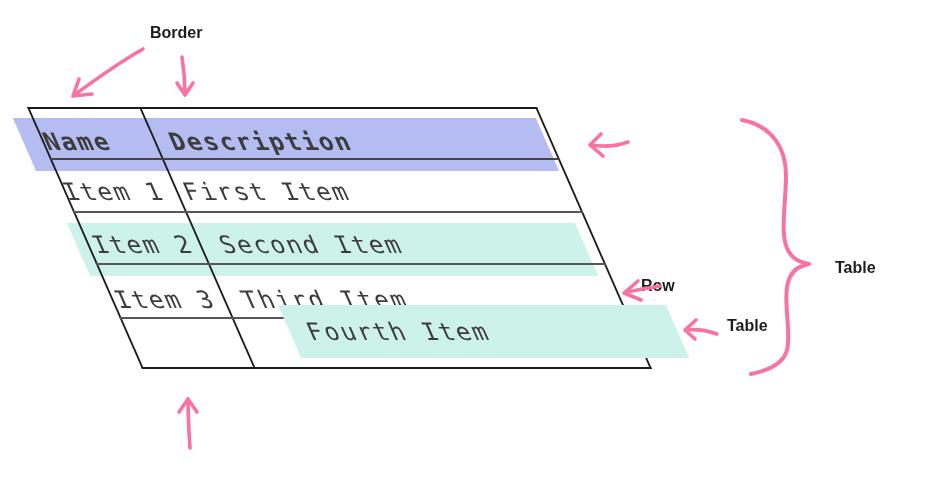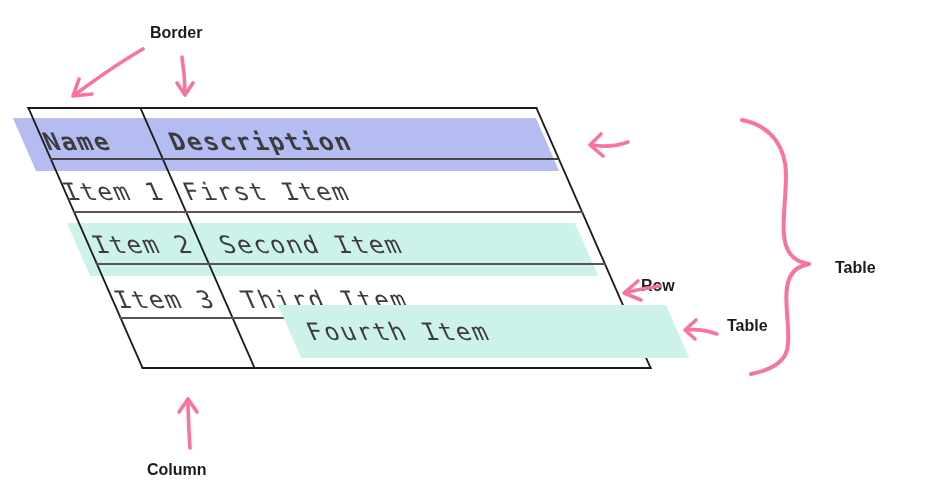--- a/index.html
+++ b/index.html
@@ -99,21 +99,20 @@
 
     <div class="fourth-cell">
       <div class="tcell fourth-cell-text">Fourth Item</div>
     </div>
   </div>
 
   <div class="lbl lbl-border">Border</div>
   <div class="lbl lbl-table">Table</div>
   <div class="lbl lbl-row">Row</div>
   <div class="lbl lbl-cell">Table</div>
-  <div class="lbl lbl-column">Column</div>
 
   <svg class="overlay" viewBox="0 0 927 503">
     <path d="M143,49 C122,61 96,79 73,96 M73,96 L79,79 M73,96 L92,94"></path>
     <path d="M182,57 C184,70 185,82 185,95 M185,95 L177,83 M185,95 L193,83"></path>
     <path d="M628,142 C615,147 603,147 590,145 M590,145 L601,134 M590,145 L603,156"></path>
     <path d="M660,286 C647,288 636,290 624,293 M624,293 L638,281 M624,293 L641,300"></path>
     <path d="M717,334 C706,330 696,329 685,330 M685,330 L696,320 M685,330 L695,339"></path>
     <path d="M190,448 C189,433 188,415 188,399 M188,399 L179,412 M188,399 L197,412"></path>
     <path class="brace" d="M742,120 C772,126 786,148 786,175 C786,205 779,237 789,252 C794,260 800,262 809,264 C800,266 794,269 790,277 C781,296 792,330 787,350 C783,365 766,371 751,374"></path>
   </svg>

